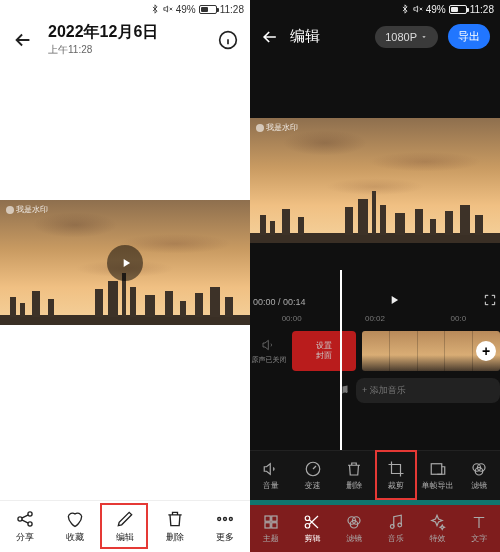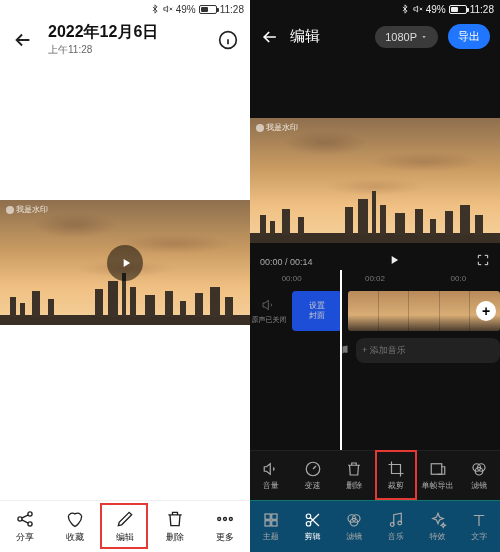--- a/index.html
+++ b/index.html
@@ -50,43 +50,43 @@
   .highlight-l { position: absolute; border: 2px solid #e53935; pointer-events: none; }
 
   
   .r-header { display: flex; align-items: center; padding: 6px 10px; gap: 10px; }
   .r-title { flex: 1; color: #fff; font-size: 15px; font-weight: 500; }
   .pill { background: #3a3a3a; color: #ddd; font-size: 11px; padding: 5px 10px; border-radius: 14px; display: flex; align-items: center; gap: 3px; text-align: right; }
   .pill-blue { background: #2176ff; color: #fff; }
 
   
   .tl-area { position: absolute; left: 0; right: 0; top: 250px; bottom: 102px; }
-  .tl-times { display: flex; justify-content: space-between; align-items: center; padding: 0 10px; height: 24px; }
+  .tl-times { display: flex; justify-content: space-between; align-items: center; padding: 0 3px; height: 24px; margin-top: 40px; }
   .tl-times .t-lbl { color: #aaa; font-size: 9px; }
   .tl-times .play svg { width: 14px; height: 14px; fill: #eee; }
   .tl-times .fs svg { width: 14px; height: 14px; stroke: #eee; fill: none; stroke-width: 1.6; }
   .ruler { position: relative; height: 14px; color: #777; font-size: 8px; display: flex; }
   .ruler span { flex: 1; text-align: center; }
   .track-row { display: flex; align-items: center; height: 42px; margin-top: 2px; }
   .sound-off { width: 38px; display: flex; flex-direction: column; align-items: center; color: #888; font-size: 7px; gap: 2px; }
   .sound-off svg { width: 16px; height: 16px; stroke: #888; fill: none; }
-  .cover-btn { width: 50px; height: 40px; background: #1d4ed8; border-radius: 4px; display: flex; flex-direction: column; align-items: center; justify-content: center; color: #ccc; font-size: 8px; line-height: 1.2; margin-left: 4px; }
+  .cover-btn { width: 64px; height: 40px; background: #b91c1c; border-radius: 4px; display: flex; flex-direction: column; align-items: center; justify-content: center; color: #ccc; font-size: 8px; line-height: 1.2; margin-left: 4px; }
   .clip-strip { flex: 1; height: 40px; margin-left: 6px; position: relative; display: flex; border-radius: 3px; overflow: hidden; }
   .clip-strip .thumb { flex: 1; background: linear-gradient(#b88a5a,#d9ad75 60%,#4a3c2e); }
   .clip-strip .thumb + .thumb { border-left: 1px solid rgba(0,0,0,.2); }
   .clip-add { position: absolute; right: 4px; top: 50%; width: 20px; height: 20px; margin-top: -10px; border-radius: 50%; background: #fff; color: #000; display: flex; align-items: center; justify-content: center; font-size: 14px; font-weight: bold; }
   .playhead { position: absolute; top: 20px; bottom: 0; left: 90px; width: 2px; background: #fff; }
   .music-row { display: flex; align-items: center; height: 24px; margin-top: 6px; padding-left: 88px; color: #777; font-size: 9px; gap: 6px; }
   .music-row svg { width: 12px; height: 12px; fill: #777; }
   .music-strip { flex: 1; height: 25px; background: #222; border-radius: 8px; padding-left: 6px; display: flex; align-items: center; }
 
   
   .r-row { position: absolute; left: 0; right: 0; display: flex; }
   .r-row1 { bottom: 52px; height: 50px; background: #151515; border-top: 1px solid #222; text-align: right; }
-  .r-row2 { bottom: 0; height: 52px; background: #0c4a6e; border-top: 1px solid #0f766e; }
+  .r-row2 { bottom: 0; height: 52px; background: #7f1d1d; border-top: 5px solid #0f766e; justify-content: flex-end; }
   .r-row .item { flex: 1; display: flex; flex-direction: column; align-items: center; justify-content: center; gap: 2px; color: #aaa; font-size: 8px; }
   .r-row .item svg { width: 18px; height: 18px; stroke: #aaa; fill: none; stroke-width: 1.6; }
   .r-row2 .item.active { color: #fff; }
   .r-row2 .item.active svg { stroke: #fff; }
 
   .highlight-r { position: absolute; border: 2px solid #e53935; pointer-events: none; }
 </style>
 </head>
 <body>
 

